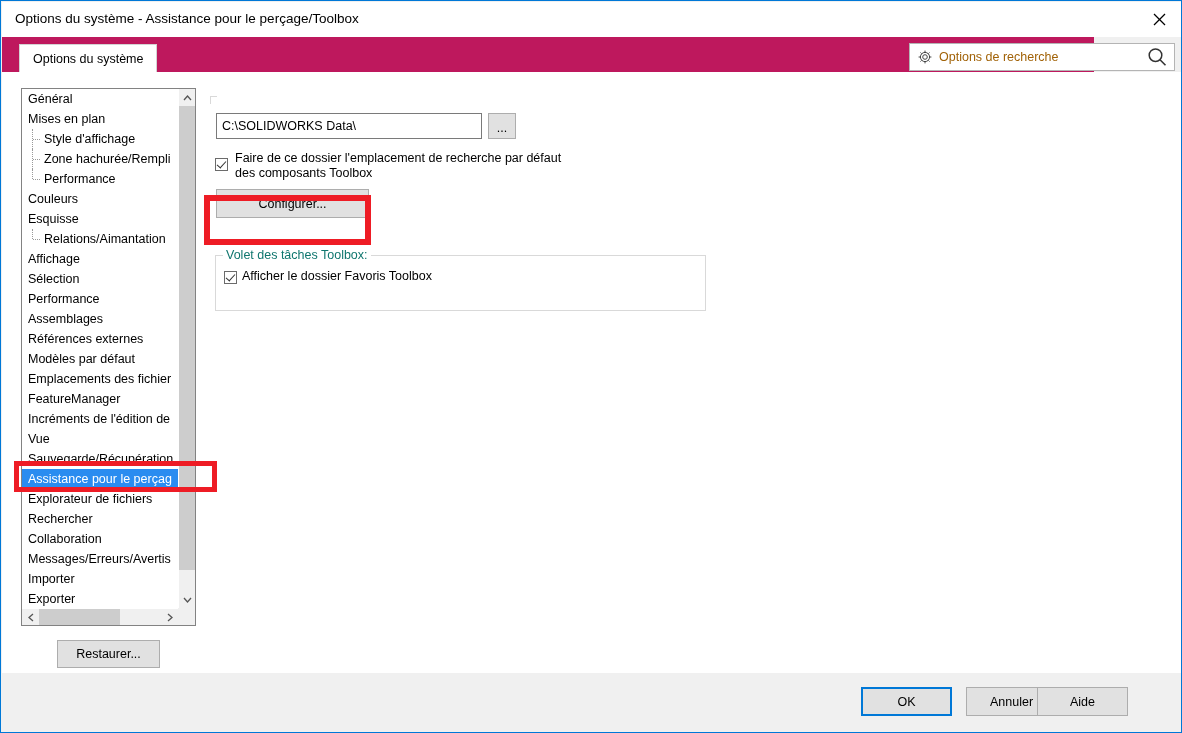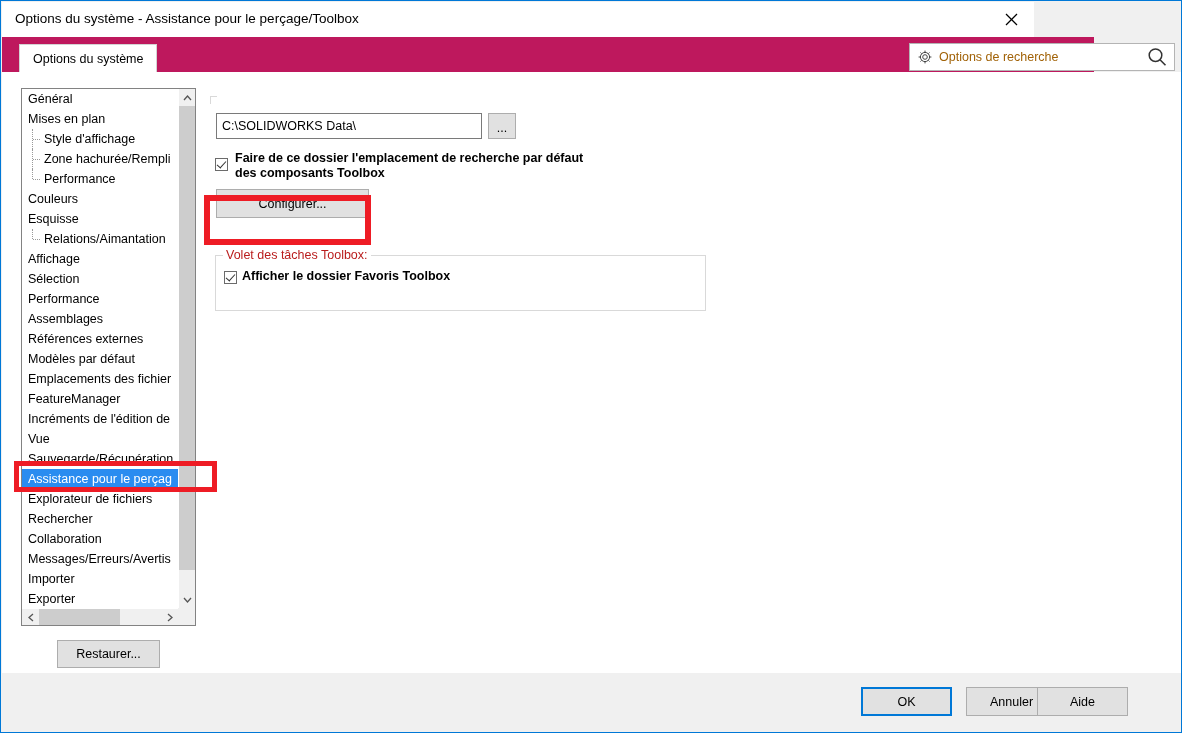--- a/index.html
+++ b/index.html
@@ -20,21 +20,21 @@
     background: #f0f0f0;
     border: 1px solid #0078d7;
     box-sizing: border-box;
     overflow: hidden;
   }
 
   
   .titlebar {
     position: absolute;
     left: 1px; top: 1px;
-    width: 1032px;
+    width: 1180px;
     height: 35px;
     background: #ffffff;
     box-sizing: border-box;
   }
   .titlebar-text {
     position: absolute;
     left: 13px;
     top: 9px;
     font-size: 13.5px;
     color: #000000;
@@ -336,21 +336,20 @@
     width: 4px; height: 8px;
     border: solid #333333;
     border-width: 0 1.6px 1.6px 0;
     transform: rotate(42deg);
   }
   .cb-label {
     margin-left: 7px;
     font-size: 12.5px;
     line-height: 15px;
     color: #000000;
-    font-weight: bold;
   }
   .cb-label .l2 { display: block; }
 
   .configurer-btn {
     position: absolute;
     left: 9px;
     top: 117px;
     width: 153px;
     height: 29px;
   }
@@ -364,21 +363,21 @@
     border: 1px solid #d9d9d9;
     box-sizing: border-box;
   }
   .grp2-label {
     position: absolute;
     left: 16px;
     top: 176px;
     background: #ffffff;
     padding: 0 3px;
     font-size: 12.5px;
-    color: #b91c1c;
+    color: #0f766e;
     white-space: nowrap;
   }
   .cb-favoris {
     left: 17px;
     top: 197px;
   }
   .cb-favoris .checkbox { margin-top: 2px; }
   .cb-favoris .cb-label { margin-left: 5px; }
 
   

